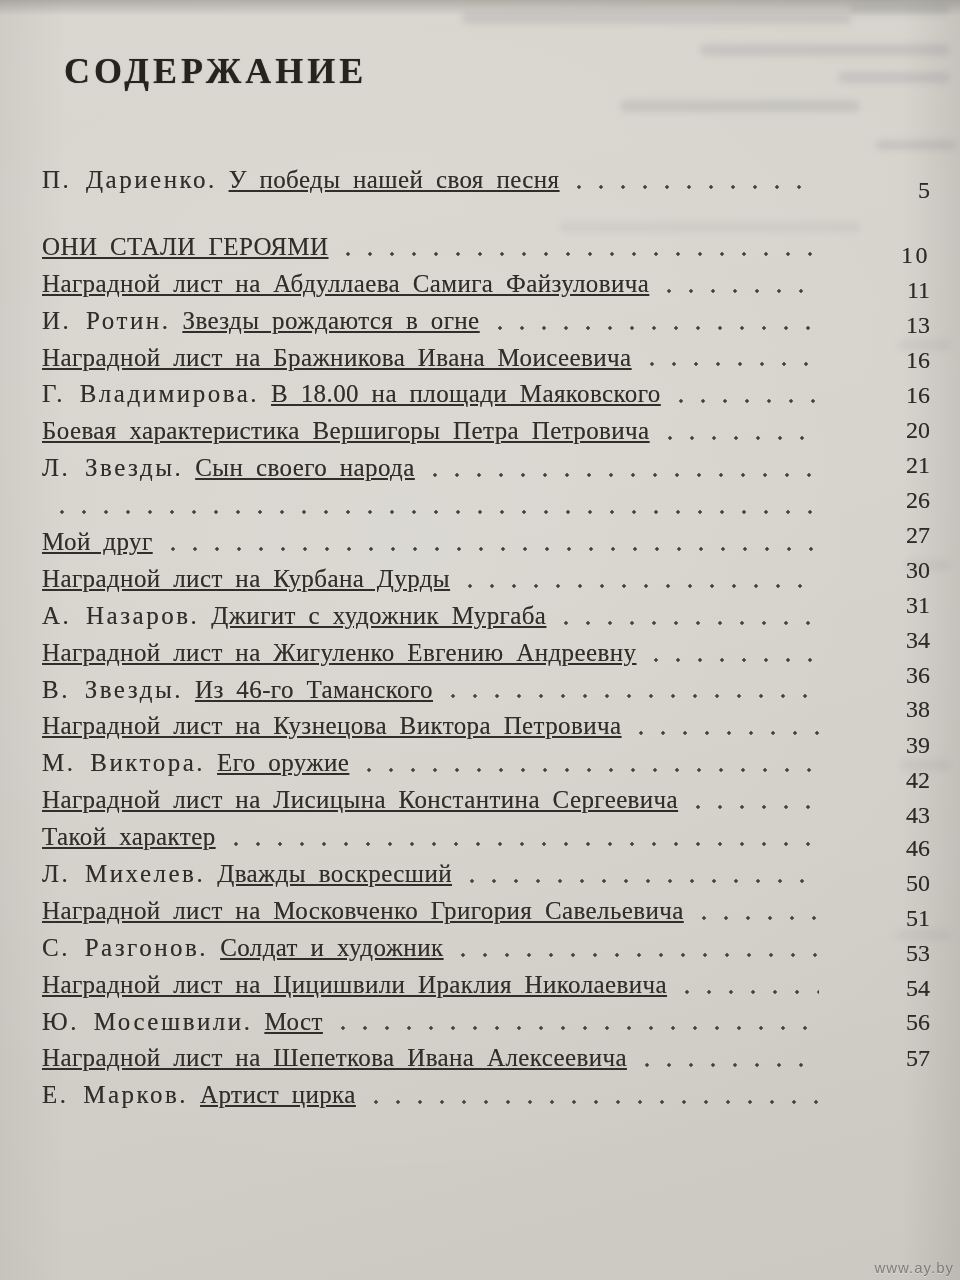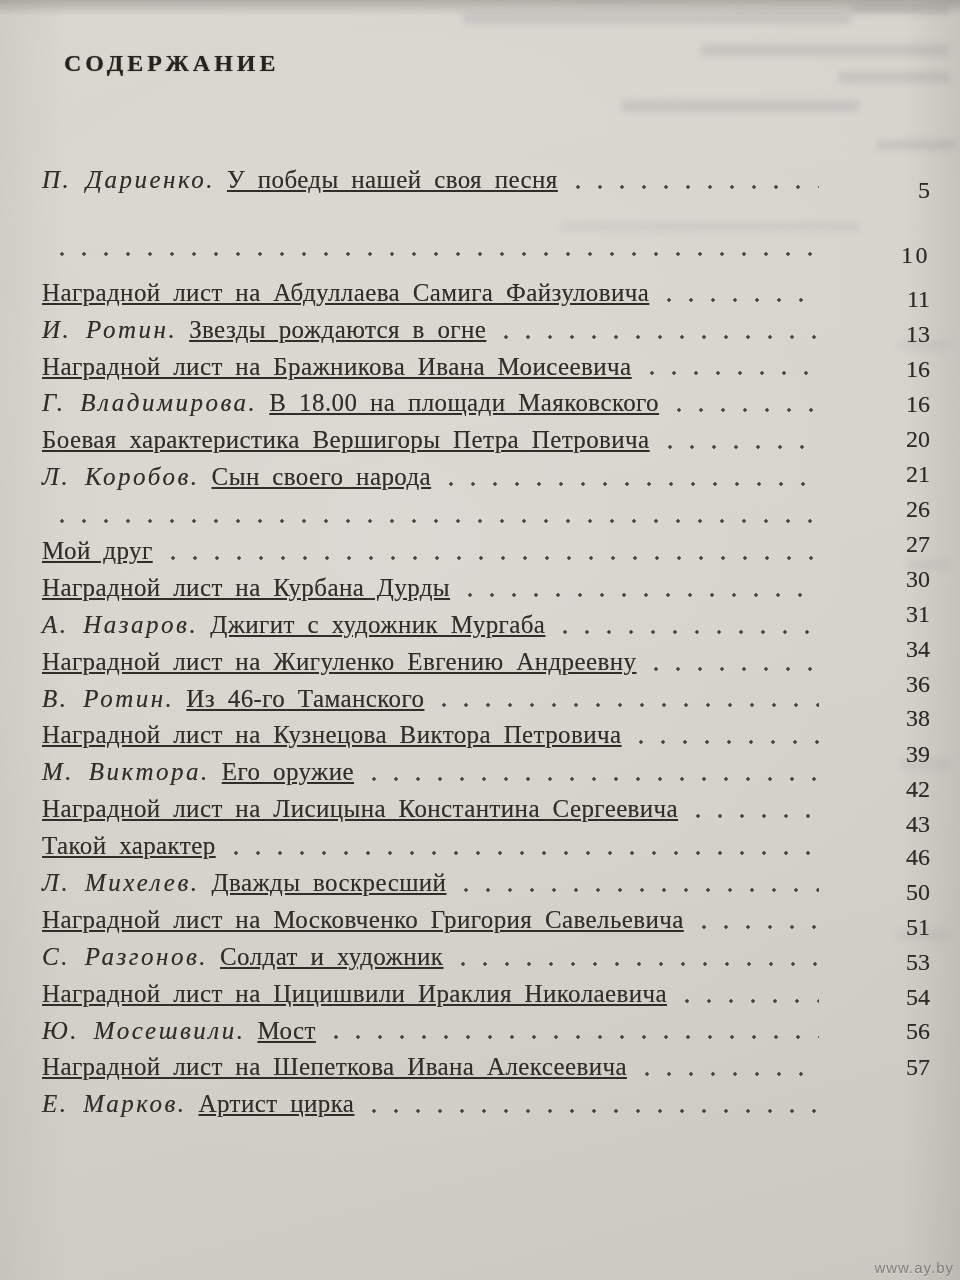--- a/index.html
+++ b/index.html
@@ -15,36 +15,36 @@
   }
   .paper{position:absolute;inset:0;}
 
   
   .ghost{position:absolute;border-radius:6px;filter:blur(3px);
          background:rgba(108,114,126,0.16);pointer-events:none;}
   .ghost.faint{background:rgba(108,114,126,0.09);}
 
   .title{
     position:absolute;left:64px;top:50px;
-    font-size:24px;font-weight:bold;letter-spacing:4px;color:#26231f;
+    font-size:36px;font-weight:bold;letter-spacing:4px;color:#26231f;
     text-shadow:0 0 1px rgba(38,35,31,0.55);
   }
 
   .toc{
     position:absolute;left:42px;top:162px;width:888px;
   }
   .row{
     display:flex;align-items:baseline;
     height:36.9px;line-height:36.9px;
     font-size:25px;color:#312e29;word-spacing:6px;white-space:nowrap;
     text-shadow:0 0 0.6px rgba(49,46,41,0.5);
   }
   .row.section{margin-top:30px;letter-spacing:2.5px;}
-  .row.section + .row{margin-top:9px;}
-  .author{font-style:italic;letter-spacing:2.5px;margin-right:12px;}
+  .row.section + .row{}
+  .author{letter-spacing:2.5px;margin-right:12px;}
   .author:empty{display:none;margin:0;}
   .etitle{letter-spacing:0.4px;text-decoration:underline;}
   .leader{
     flex:1;min-width:26px;margin:0 55px 0 18px;align-self:stretch;
     background:radial-gradient(circle 1.7px at 2px 2px, #44413c 1.5px, rgba(0,0,0,0) 1.8px)
                repeat-x left bottom 10px / 22px 4px;
   }
   .pagenum{
     width:56px;text-align:right;font-size:24px;color:#2e2b27;
     transform:translateY(calc(10px - var(--i) * 1.9px));
@@ -79,20 +79,21 @@
 
   <div class="toc" id="toc-list">
       <div class="row" style="--i: 0;">
     <span class="author">П. Дариенко.</span>
     <span class="etitle">У победы нашей своя песня</span>
     <span class="leader"></span>
     <span class="pagenum">5</span>
   </div>
       <div class="row section" style="--i: 1;">
 
+    <span class="etitle">ОНИ СТАЛИ ГЕРОЯМИ</span>
     <span class="leader"></span>
     <span class="pagenum">10</span>
   </div>
       <div class="row" style="--i: 2;">
 
     <span class="etitle">Наградной лист на Абдуллаева Самига Файзуловича</span>
     <span class="leader"></span>
     <span class="pagenum">11</span>
   </div>
       <div class="row" style="--i: 3;">
@@ -113,21 +114,21 @@
     <span class="leader"></span>
     <span class="pagenum">16</span>
   </div>
       <div class="row" style="--i: 6;">
 
     <span class="etitle">Боевая характеристика Вершигоры Петра Петровича</span>
     <span class="leader"></span>
     <span class="pagenum">20</span>
   </div>
       <div class="row" style="--i: 7;">
-    <span class="author">Л. Коробов.</span>
+    <span class="author">Л. Звезды.</span>
     <span class="etitle">Сын своего народа</span>
     <span class="leader"></span>
     <span class="pagenum">21</span>
   </div>
       <div class="row" style="--i: 8;">
 
     <span class="leader"></span>
     <span class="pagenum">26</span>
   </div>
       <div class="row" style="--i: 9;">
@@ -147,21 +148,21 @@
     <span class="leader"></span>
     <span class="pagenum">31</span>
   </div>
       <div class="row" style="--i: 12;">
 
     <span class="etitle">Наградной лист на Жигуленко Евгению Андреевну</span>
     <span class="leader"></span>
     <span class="pagenum">34</span>
   </div>
       <div class="row" style="--i: 13;">
-    <span class="author">В. Ротин.</span>
+    <span class="author">В. Звезды.</span>
     <span class="etitle">Из 46-го Таманского</span>
     <span class="leader"></span>
     <span class="pagenum">36</span>
   </div>
       <div class="row" style="--i: 14;">
 
     <span class="etitle">Наградной лист на Кузнецова Виктора Петровича</span>
     <span class="leader"></span>
     <span class="pagenum">38</span>
   </div>

